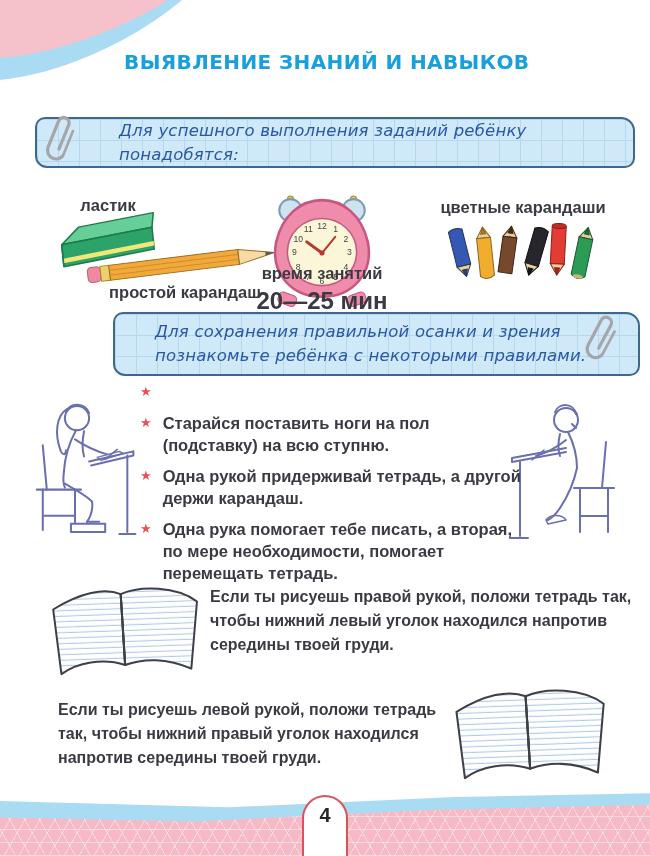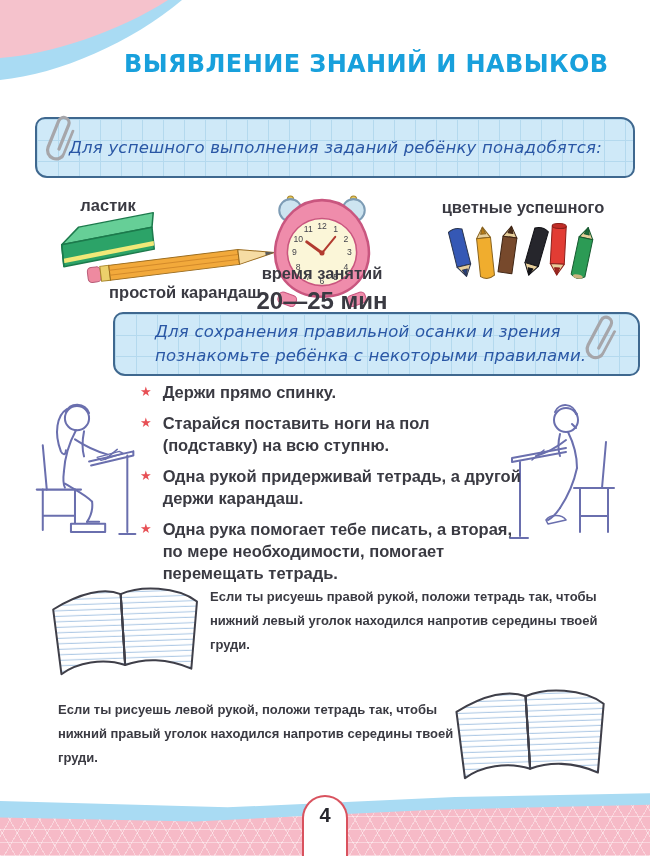--- a/index.html
+++ b/index.html
@@ -18,37 +18,37 @@
   .swoosh { position: absolute; top: 0; left: 0; }
 
   .title-block { position: absolute; left: 124px; top: 46px; }
   .lesson-number {
     font-family: "DejaVu Sans", sans-serif;
     font-weight: bold; font-size: 19px; letter-spacing: 0.5px;
     color: #e4454e;
   }
   .lesson-title {
     font-family: "DejaVu Sans", sans-serif;
-    font-weight: bold; font-size: 24px; letter-spacing: 0.4px;
+    font-weight: bold; font-size: 20px; letter-spacing: 0.4px;
     color: #18a0dc; margin-top: 4px;
   }
 
   
   .banner {
     position: absolute;
     background-color: #cfe9f8;
     background-image:
       linear-gradient(#b4d9ee 1px, transparent 1px),
       linear-gradient(90deg, #b4d9ee 1px, transparent 1px);
     background-size: 21px 21px;
     border: 2px solid #3f688f;
     border-radius: 10px 14px 10px 12px;
     display: flex; align-items: center;
   }
-  .banner1 { left: 35px; top: 117px; width: 600px; height: 61px; padding-left: 32px; }
+  .banner1 { left: 35px; top: 117px; width: 600px; height: 51px; padding-left: 82px; }
   .banner2 { left: 113px; top: 312px; width: 527px; height: 64px; padding-left: 40px; }
   .hand {
     font-family: "DejaVu Sans", sans-serif;
     font-style: italic;
     color: #2a57a5;
     font-size: 16.5px;
     letter-spacing: 0.2px;
     line-height: 1.45;
   }
   .clip { position: absolute; }
@@ -77,21 +77,21 @@
   .rules { position: absolute; left: 140px; top: 381px; width: 384px; }
   .rule { display: flex; gap: 11px; margin-bottom: 9px; }
   .rule .star { color: #e75055; font-size: 13px; line-height: 22px; flex: 0 0 auto; }
   .rule-text { font-size: 16.5px; font-weight: 600; line-height: 22px; color: #3a3a42; }
 
   
   .img-notebook1 { position: absolute; left: 40px;  top: 577px; transform: rotate(-2deg); }
   .img-notebook2 { position: absolute; left: 443px; top: 676px; transform: rotate(-2deg); }
   .tip {
     position: absolute;
-    font-size: 13px; font-weight: 600; line-height: 24px; color: #3a3a42;
+    font-size: 16px; font-weight: 600; line-height: 24px; color: #3a3a42;
   }
   .tip-right { left: 210px; top: 585px; width: 426px; }
   .tip-left  { left: 58px;  top: 698px; width: 396px; }
 
   
   .footer-blue {
     position: absolute; left: 0; bottom: 0; width: 650px; height: 64px;
     background: #a9dbf3;
     clip-path: polygon(0 14%, 35% 24%, 70% 8%, 100% 2%, 100% 100%, 0 100%);
   }
@@ -187,21 +187,21 @@
       <text x="31.6" y="49.5" font-size="8.5" text-anchor="middle" fill="#44444c">10</text>
       <text x="41.5" y="39.6" font-size="8.5" text-anchor="middle" fill="#44444c">11</text>
       <path d="M55,60 L40,49" stroke="#b23b30" stroke-width="3" stroke-linecap="round"></path>
       <path d="M55,60 L68,44" stroke="#b23b30" stroke-width="2" stroke-linecap="round"></path>
       <circle cx="55" cy="60" r="2.5" fill="#b23b30"></circle>
     </g>
   </svg>
   <div class="supply-label lbl-time1">время занятий</div>
   <div class="supply-label lbl-time2">20—25 мин</div>
 
-  <div class="supply-label lbl-colored">цветные успешного</div>
+  <div class="supply-label lbl-colored">цветные карандаши</div>
   <svg class="img-colored" width="158" height="72" viewBox="0 0 158 72">
 
     <g transform="translate(6,10) rotate(-14 7 26)" stroke="#2a3550" stroke-width="1" stroke-linejoin="round">
       <path d="M0,2 Q7,-2 14,2 V38 H0 Z" fill="#3558b5"></path>
       <path d="M0,38 L7,49 L14,38 Z" fill="#e7cf9b"></path>
       <path d="M4.5,42 L7,49 L9.5,42 Z" fill="#27407e"></path>
     </g>
 
     <g transform="translate(30,8) rotate(-6 7 26)" stroke="#8a6420" stroke-width="1" stroke-linejoin="round">
       <path d="M0,12 L7,1 L14,12 Z" fill="#e7cf9b"></path>
@@ -285,21 +285,20 @@
       <path d="M78,92 V136 M106,92 V136 M78,120 H106"></path>
       <path d="M75,72 C72,86 66,100 58,112"></path>
       <path d="M58,112 C54,118 50,122 46,124"></path>
       <path d="M44,124 C48,118 60,118 64,124 L46,128 Z" stroke-width="1.6"></path>
     </g>
   </svg>
 
   <div class="rules">
     <div class="rule">
       <span class="star">★</span>
-      <span class="rule-text">Держи прямо спинку.</span>
     </div>
     <div class="rule">
       <span class="star">★</span>
       <span class="rule-text">Старайся поставить ноги на пол (подставку) на всю ступню.</span>
     </div>
     <div class="rule">
       <span class="star">★</span>
       <span class="rule-text">Одна рукой придерживай тетрадь, а другой держи карандаш.</span>
     </div>
     <div class="rule">

